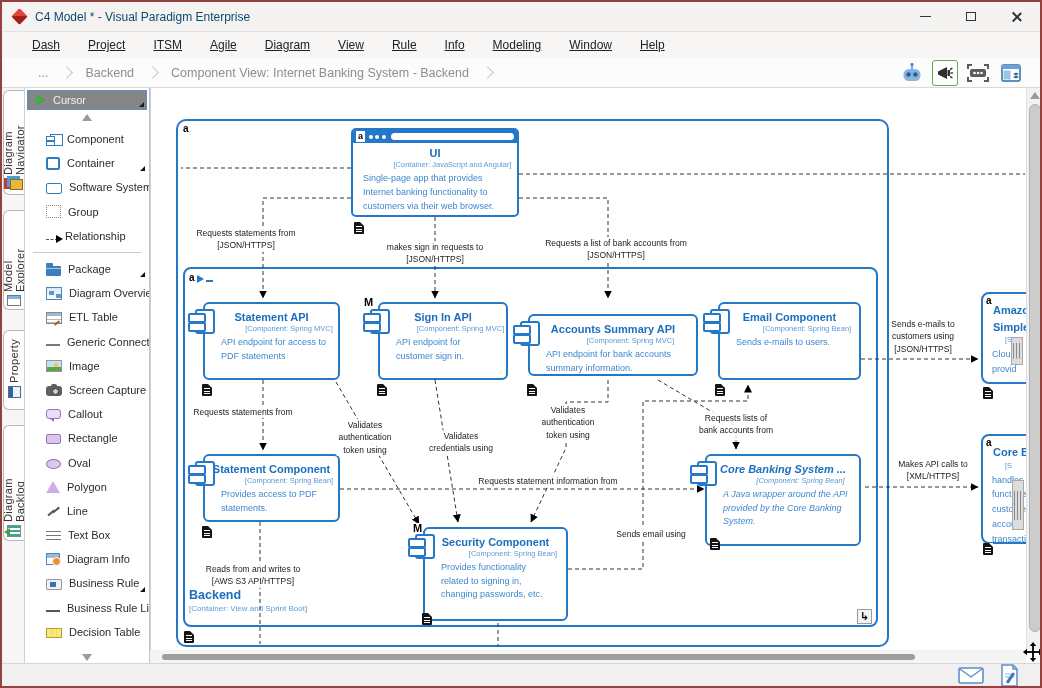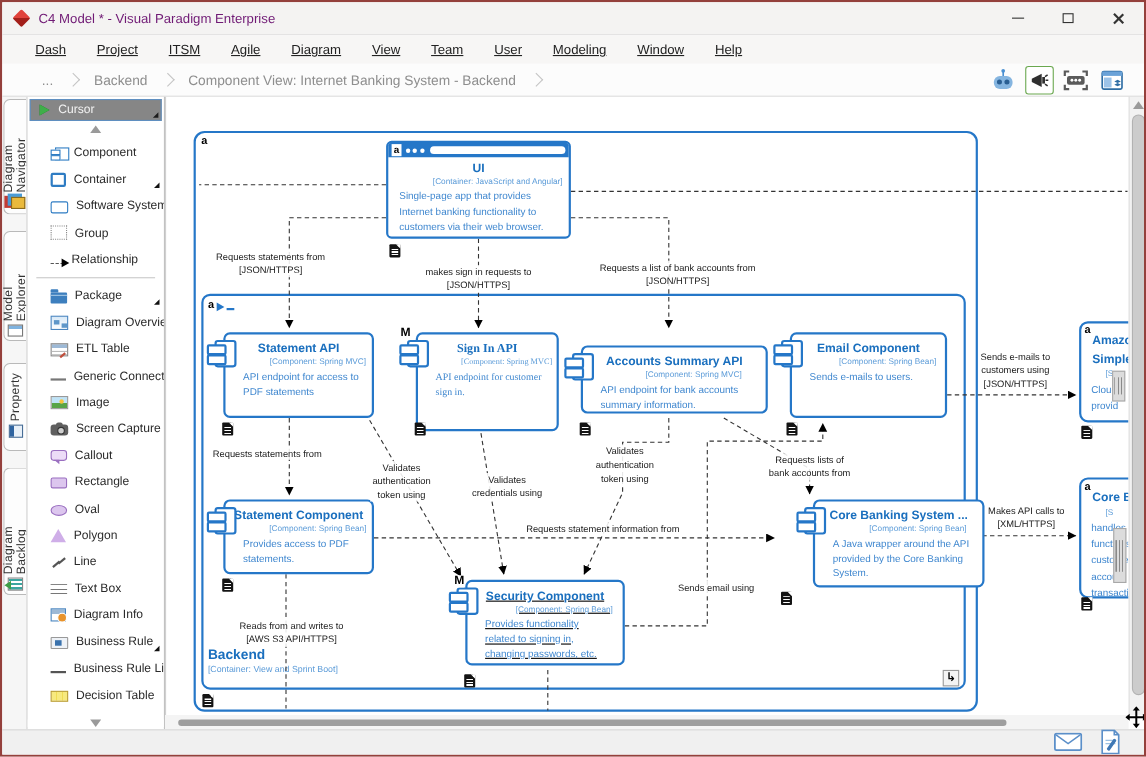--- a/index.html
+++ b/index.html
@@ -2,21 +2,21 @@
 <html><head>
 <meta charset="utf-8">
 <style>
   * { margin:0; padding:0; box-sizing:border-box; }
   html,body { width:1042px; height:688px; font-family:"Liberation Sans","DejaVu Sans",sans-serif; }
   #app { position:relative; width:1042px; height:688px; background:#fff; border:2px solid #94403c; overflow:hidden; }
 
   
   .titlebar { position:absolute; left:0; top:0; width:100%; height:30px; background:#f4f3f2; display:flex; align-items:center; border-bottom:1px solid #e3e2e1; }
   .vp-logo { width:15px; height:15px; margin:0 8px 0 10px; background:linear-gradient(135deg,#e0433c 0 50%,#a31f1a 50% 100%); transform:rotate(45deg) scale(.78); border-radius:2px; }
-  .title-text { font-size:12px; color:#701a75; }
+  .title-text { font-size:12px; color:#0c4a6e; }
   .win-controls { margin-left:auto; display:flex; }
   .win-btn { width:46px; height:28px; display:flex; align-items:center; justify-content:center; }
   .glyph-min { width:11px; height:1px; background:#333; }
   .glyph-max { width:10px; height:9px; border:1px solid #333; }
   .glyph-close { position:relative; width:12px; height:12px; }
   .glyph-close::before,.glyph-close::after { content:""; position:absolute; left:5px; top:0; width:1.5px; height:12px; background:#333; }
   .glyph-close::before { transform:rotate(45deg);} .glyph-close::after{ transform:rotate(-45deg);}
 
   
   .menubar { position:absolute; left:0; top:30px; width:100%; height:26px; background:#f7f6f5; display:flex; align-items:center; padding-left:16px; }
@@ -173,22 +173,22 @@
     </div>
   </div>
 
   <div class="menubar" id="menubar">
       <span class="menu-item">Dash</span>
       <span class="menu-item">Project</span>
       <span class="menu-item">ITSM</span>
       <span class="menu-item">Agile</span>
       <span class="menu-item">Diagram</span>
       <span class="menu-item">View</span>
-      <span class="menu-item">Team</span>
-      <span class="menu-item">User</span>
+      <span class="menu-item">Rule</span>
+      <span class="menu-item">Info</span>
       <span class="menu-item">Modeling</span>
       <span class="menu-item">Window</span>
       <span class="menu-item">Help</span>
     </div>
 
   <div class="crumbbar">
     <span id="crumbs" style="display:flex;align-items:center;">
         <span class="crumb">...</span>
         <span class="crumb-sep"></span>
         <span class="crumb">Backend</span>
@@ -425,21 +425,21 @@
     <span class="doc" style="left:203px;top:134px;"></span>
 
     <div class="c4-box" style="left:52px;top:214px;width:137px;height:78px;">
       <span class="cglyph"></span>
       <div class="c4-title">Statement API</div>
       <div class="c4-stereo">[Component: Spring MVC]</div>
       <div class="c4-desc">API endpoint for access to PDF statements</div>
     </div>
     <span class="doc" style="left:51px;top:296px;"></span>
 
-    <div class="c4-box" style="left:227px;top:214px;width:130px;height:90px;font-family:Liberation Serif, serif;">
+    <div class="c4-box" style="left:227px;top:214px;width:130px;height:78px;">
       <span class="cglyph"></span>
       <div class="c4-title">Sign In API</div>
       <div class="c4-stereo">[Component: Spring MVC]</div>
       <div class="c4-desc">API endpoint for customer sign in.</div>
     </div>
     <span class="m-marker" style="left:213px;top:209px;">M</span>
     <span class="doc" style="left:226px;top:296px;"></span>
 
     <div class="c4-box" style="left:377px;top:214px;width:170px;height:62px;margin-top:12px;">
       <span class="cglyph"></span>
@@ -458,29 +458,29 @@
     <span class="doc" style="left:564px;top:296px;"></span>
 
     <div class="c4-box" style="left:52px;top:366px;width:137px;height:68px;">
       <span class="cglyph"></span>
       <div class="c4-title">Statement Component</div>
       <div class="c4-stereo">[Component: Spring Bean]</div>
       <div class="c4-desc">Provides access to PDF statements.</div>
     </div>
     <span class="doc" style="left:51px;top:438px;"></span>
 
-    <div class="c4-box" style="left:588px;top:366px;width:156px;height:80px;">
+    <div class="c4-box" style="left:554px;top:366px;width:156px;height:92px;font-style:italic;">
       <span class="cglyph"></span>
       <div class="c4-title">Core Banking System ...</div>
       <div class="c4-stereo">[Component: Spring Bean]</div>
       <div class="c4-desc">A Java wrapper around the API provided by the Core Banking System.</div>
     </div>
     <span class="doc" style="left:559px;top:450px;"></span>
 
-    <div class="c4-box" style="left:272px;top:439px;width:145px;height:78px;text-decoration:underline;">
+    <div class="c4-box" style="left:272px;top:439px;width:145px;height:94px;">
       <span class="cglyph"></span>
       <div class="c4-title">Security Component</div>
       <div class="c4-stereo">[Component: Spring Bean]</div>
       <div class="c4-desc" style="white-space:pre-line;">Provides functionality
 related to signing in,
 changing passwords, etc.</div>
     </div>
     <span class="m-marker" style="left:262px;top:435px;">M</span>
     <span class="doc" style="left:271px;top:525px;"></span>
 
@@ -525,21 +525,21 @@
 token using</div>
     <div class="edge-label" style="left:585px;top:324px;">Requests lists of
 bank accounts from</div>
     <div class="edge-label" style="left:397px;top:387px;">Requests statement information from</div>
     <div class="edge-label" style="left:500px;top:440px;">Sends email using</div>
     <div class="edge-label" style="left:772px;top:230px;">Sends e-mails to
 customers using
 [JSON/HTTPS]</div>
     <div class="edge-label" style="left:782px;top:370px;">Makes API calls to
 [XML/HTTPS]</div>
-    <div class="edge-label" style="left:114px;top:475px;">Reads from and writes to
+    <div class="edge-label" style="left:102px;top:475px;">Reads from and writes to
 [AWS S3 API/HTTPS]</div>
   </div>
 
   <div class="vscroll">
     <span class="vscroll-up"></span>
     <div class="vthumb"></div>
   </div>
   <div class="hscroll">
     <div class="hthumb"></div>
   </div>

